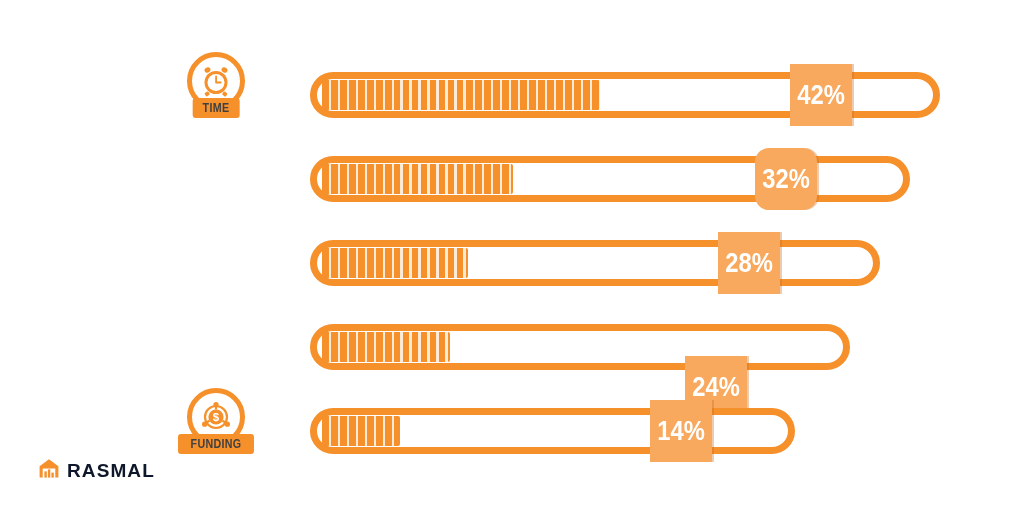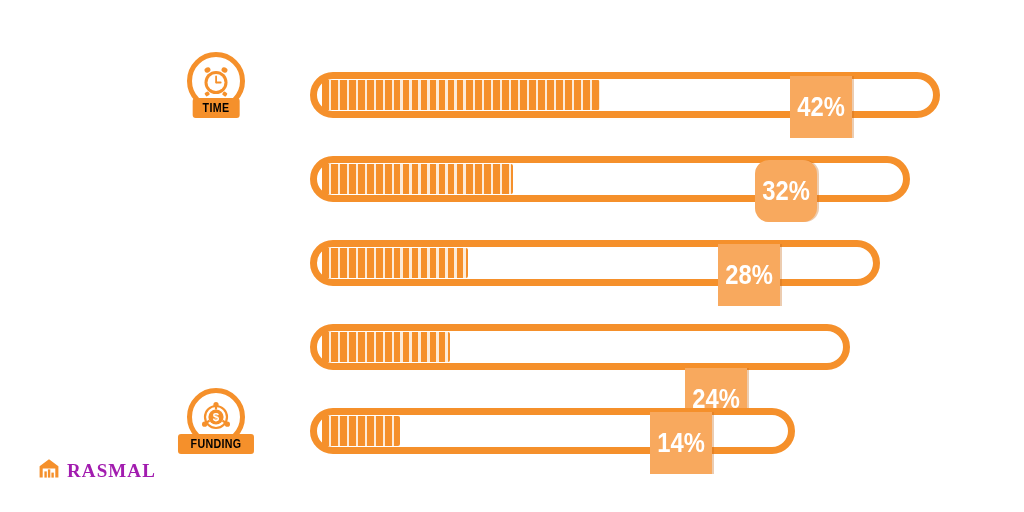--- a/index.html
+++ b/index.html
@@ -20,21 +20,21 @@
     width:58px;height:58px;border-radius:50%;
     border:5px solid #F5902B;background:#ffffff;
     box-sizing:border-box;
     display:flex;align-items:center;justify-content:center;
   }
   .icon-circle svg{display:block;}
   .icon-tab{
     position:absolute;left:50%;transform:translateX(-50%);
     top:48px;background:#F5902B;border-radius:3px;
     padding:3px 7px 4px 7px;
-    color:#000000;font-weight:bold;font-size:13px;
+    color:#404040;font-weight:bold;font-size:13px;
     letter-spacing:0.4px;line-height:1;white-space:nowrap;
     font-family:"Liberation Sans", sans-serif;
     transform-origin:center;
   }
   .icon-tab span{display:block;transform:scaleX(0.82);}
 
   
   .track{
     position:absolute;top:22px;height:46px;
     border:7px solid #F5902B;border-radius:23px;
@@ -44,37 +44,37 @@
     position:absolute;top:30px;height:30px;
     overflow:hidden;border-radius:2px;
     background-image:repeating-linear-gradient(
       to right,
       #F5902B 0px, #F5902B 6.5px,
       #FDEBD8 6.5px, #FDEBD8 9px);
   }
 
   
   .badge{
-    position:absolute;top:26px;height:62px;width:62px;
+    position:absolute;top:14px;height:62px;width:62px;
     background:#F8A95E;
     box-shadow:2px 0 0 0 rgba(200,110,30,0.35);
     display:flex;align-items:center;justify-content:center;
   }
   .badge-text{
     color:#ffffff;font-weight:bold;font-size:27px;line-height:1;
     letter-spacing:0px;white-space:nowrap;
     transform:scaleX(0.88);
     font-family:"Liberation Sans", sans-serif;
   }
 
   
   #logo{position:absolute;left:38px;top:458px;display:flex;align-items:center;gap:7px;}
   #logo-text{
-    color:#a21caf;font-weight:bold;font-size:19px;letter-spacing:1.1px;
-    font-family:Liberation Serif, serif;line-height:1;
+    color:#0f172a;font-weight:bold;font-size:19px;letter-spacing:1.1px;
+    font-family:Liberation Sans, sans-serif;line-height:1;
   }
 </style>
 </head>
 <body>
 
 <div id="canvas">
 
   <div class="row" style="top:50px;">
     <div class="icon-badge" style="left:156px;">
       <div class="icon-circle">

